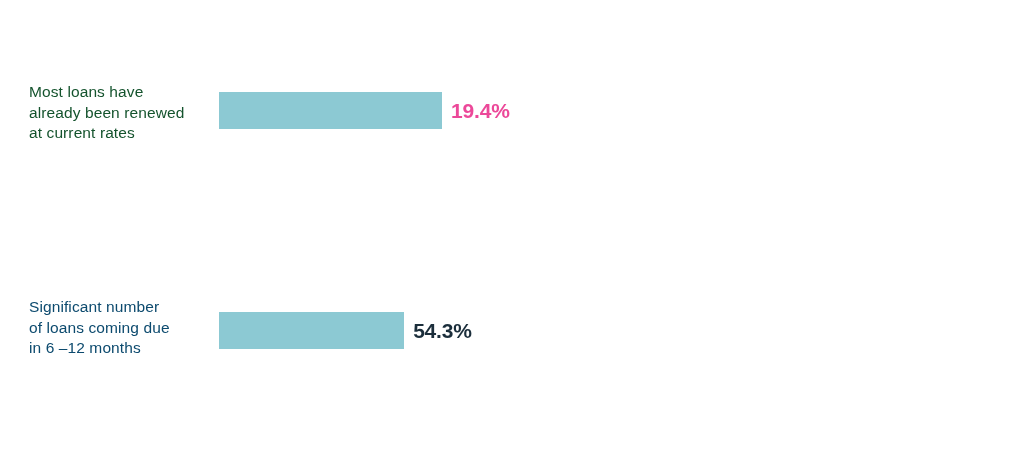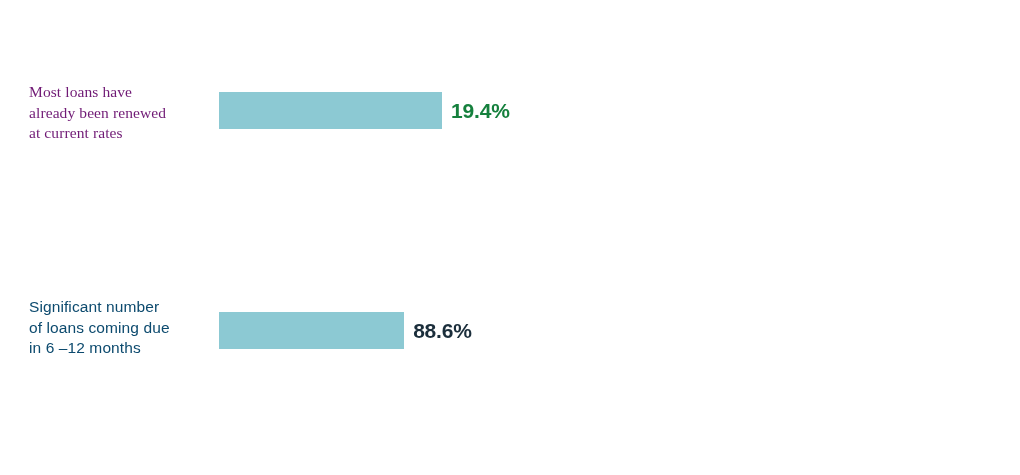--- a/index.html
+++ b/index.html
@@ -77,36 +77,36 @@
 
   #row-0 .bar { height: 37px; }
   #row-1 .bar { height: 37px; }
 </style>
 </head>
 <body>
 
 <div id="chart-root" style="background: rgb(255, 255, 255);">
 
   <div class="bar-row" id="row-0">
-    <div class="row-label" style="color: #701a75; font-family: Liberation Serif, serif;">Most loans have
+    <div class="row-label" style="color: #14532d;">Most loans have
 already been renewed
 at current rates</div>
     <div class="bar-area">
       <div class="bar" style="width: 223.1px; background: rgb(140, 201, 211);"></div>
-      <div class="bar-value" style="color: #15803d;">19.4%</div>
+      <div class="bar-value" style="color: #ec4899;">19.4%</div>
     </div>
   </div>
 
   <div class="bar-row" id="row-1">
     <div class="row-label" style="color: #0c4a6e;">Significant number
 of loans coming due
 in 6 –12 months</div>
     <div class="bar-area">
       <div class="bar" style="width: 185.15px; background: rgb(140, 201, 211);"></div>
-      <div class="bar-value" style="color: rgb(27, 46, 59);">88.6%</div>
+      <div class="bar-value" style="color: rgb(27, 46, 59);">54.3%</div>
     </div>
   </div>
 
   <div class="bar-row" id="row-2">
     
     
   </div>
 
   <div class="bar-row" id="row-3">
     

